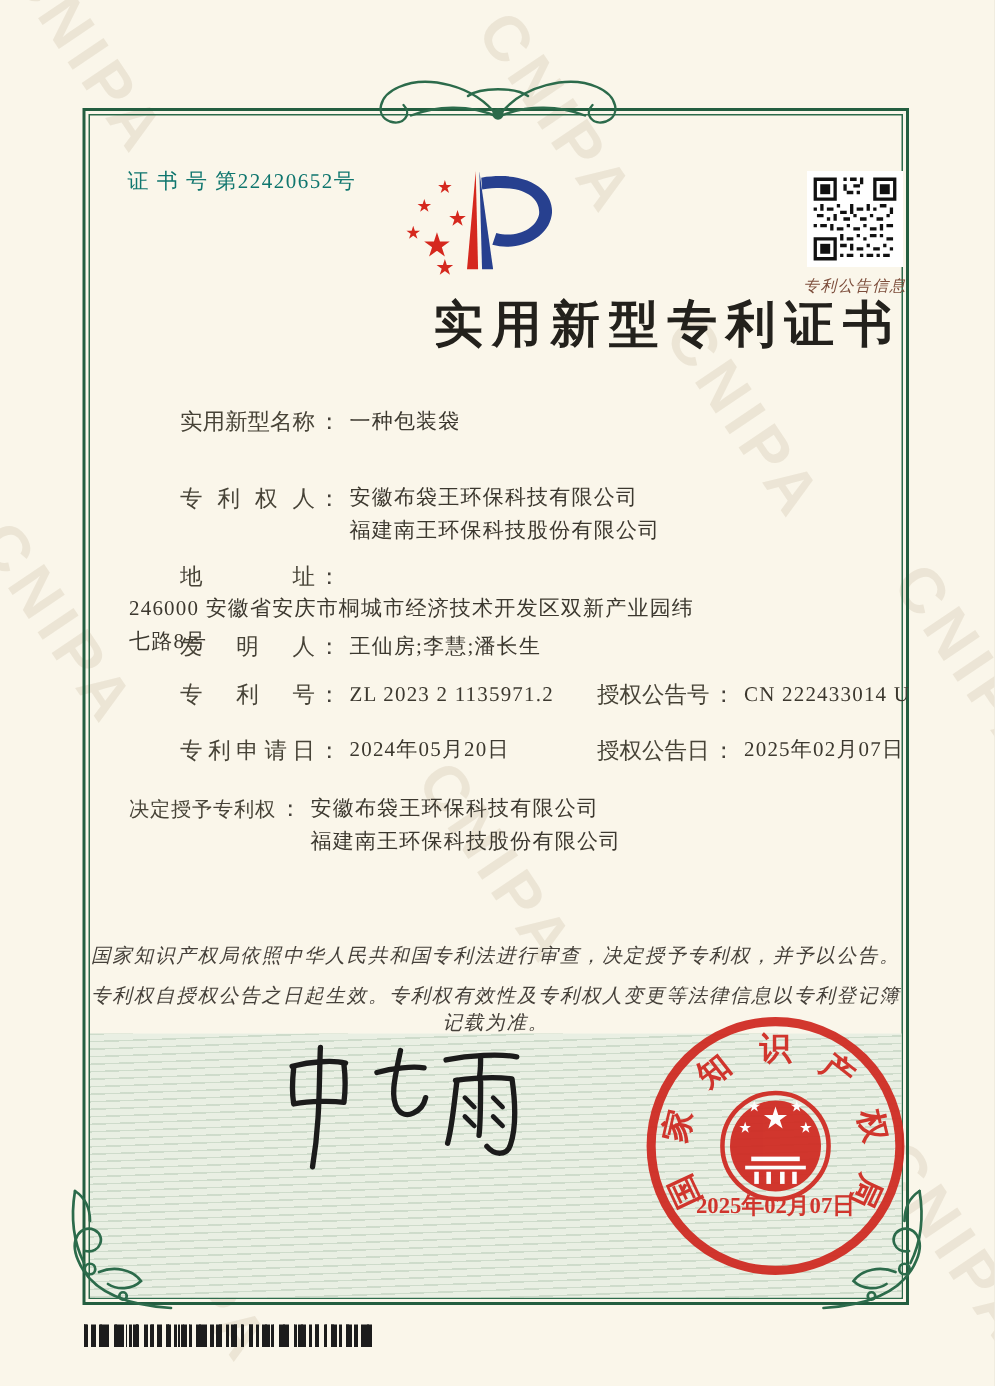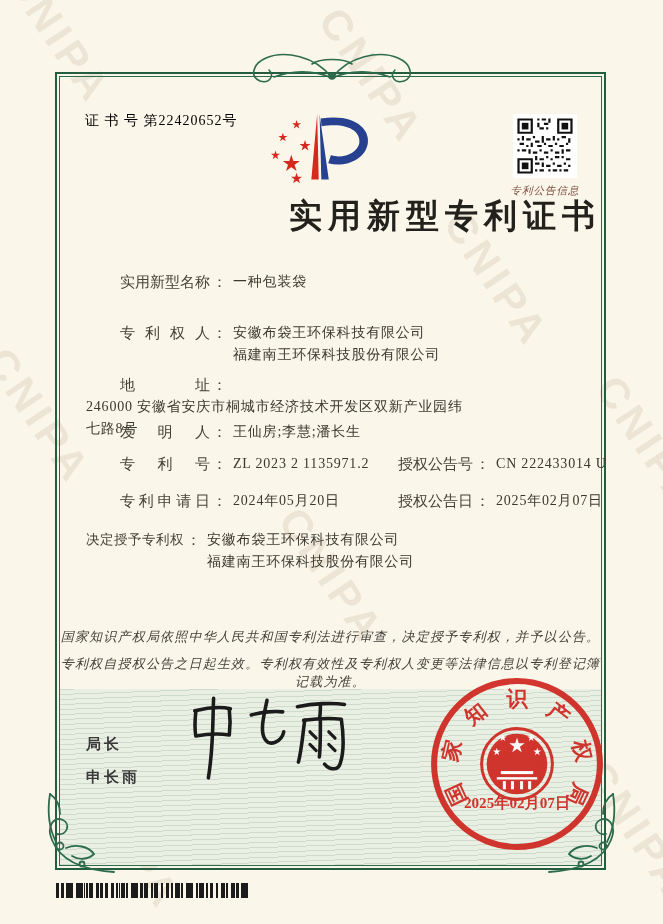--- a/index.html
+++ b/index.html
@@ -8,23 +8,23 @@
   
   .wm{position:absolute;font-family:"Liberation Sans",sans-serif;font-weight:bold;
       font-size:42px;letter-spacing:5px;color:#d8cdb8;opacity:.40;transform:rotate(56deg);
       white-space:nowrap;pointer-events:none;}
   
   .frame{position:absolute;left:55px;top:72px;width:551px;height:798px;
          border:2px solid #235e40;box-sizing:border-box;}
   .frame-inner{position:absolute;inset:2px;border:1px solid #2c6b4b;}
   .content{position:absolute;inset:0;}
   
-  .certno{position:absolute;left:25px;top:35px;font-size:14px;letter-spacing:1px;color:#000000;}
+  .certno{position:absolute;left:25px;top:35px;font-size:14px;letter-spacing:1px;color:#0f766e;}
   .logo{position:absolute;left:206px;top:30px;width:116px;height:84px;}
-  .qr-wrap{position:absolute;left:441px;top:37px;width:88px;text-align:center;}
+  .qr-wrap{position:absolute;left:466px;top:37px;width:88px;text-align:center;}
   .qr{width:64px;height:64px;display:block;margin:0 auto;}
   .qr-label{margin-top:6px;font-size:10.5px;color:#7d4e3c;letter-spacing:1px;font-style:italic;}
   .title{position:absolute;left:0;top:117px;width:100%;text-align:right;
          font-size:33px;font-weight:bold;letter-spacing:6px;color:#23211c;}
   
   .row{position:absolute;left:26px;font-size:15px;color:#44403a;width:505px;line-height:22px;}
   .lbl{color:#474337;}
   .j{display:inline-block;width:90px;text-align:justify;text-align-last:justify;vertical-align:top;margin-left:34px;}
   .j7{font-size:13.5px;letter-spacing:.5px;vertical-align:top;}
   .colon{margin:0 6px 0 2px;vertical-align:top;}
@@ -135,24 +135,20 @@
         <div class="row" style="top:452px">
           <span class="lbl j7">决定授予专利权</span><span class="colon">：</span><span class="val"><span>安徽布袋王环保科技有限公司</span><br><span>福建南王环保科技股份有限公司</span></span>
         </div>
 
 
         <div class="statement" style="top:551px">国家知识产权局依照中华人民共和国专利法进行审查，决定授予专利权，并予以公告。</div>
         <div class="statement" style="top:578px">专利权自授权公告之日起生效。专利权有效性及专利权人变更等法律信息以专利登记簿记载为准。</div>
 
         <div class="band"></div>
 
-        <div class="officer">
-          <div>局长</div>
-          <div>申长雨</div>
-        </div>
 
         <svg class="signature" viewBox="0 0 170 90">
           <g fill="none" stroke="#1b1b1b" stroke-width="3.4" stroke-linecap="round" stroke-linejoin="round">
             <path d="M34,8 C33,30 34,54 29,84"></path>
             <path d="M16,20 C28,17 42,16 50,18"></path>
             <path d="M17,21 C16,30 16,38 17,44 C28,42 42,42 49,43 C50,35 50,27 49,19"></path>
             <path d="M70,24 C80,21 93,20 100,21"></path>
             <path d="M85,10 C82,25 78,39 83,47 C88,55 99,49 101,40"></path>
             <path d="M114,16 C129,13 148,12 159,14"></path>
             <path d="M136,15 C136,20 136,24 135,28"></path>

